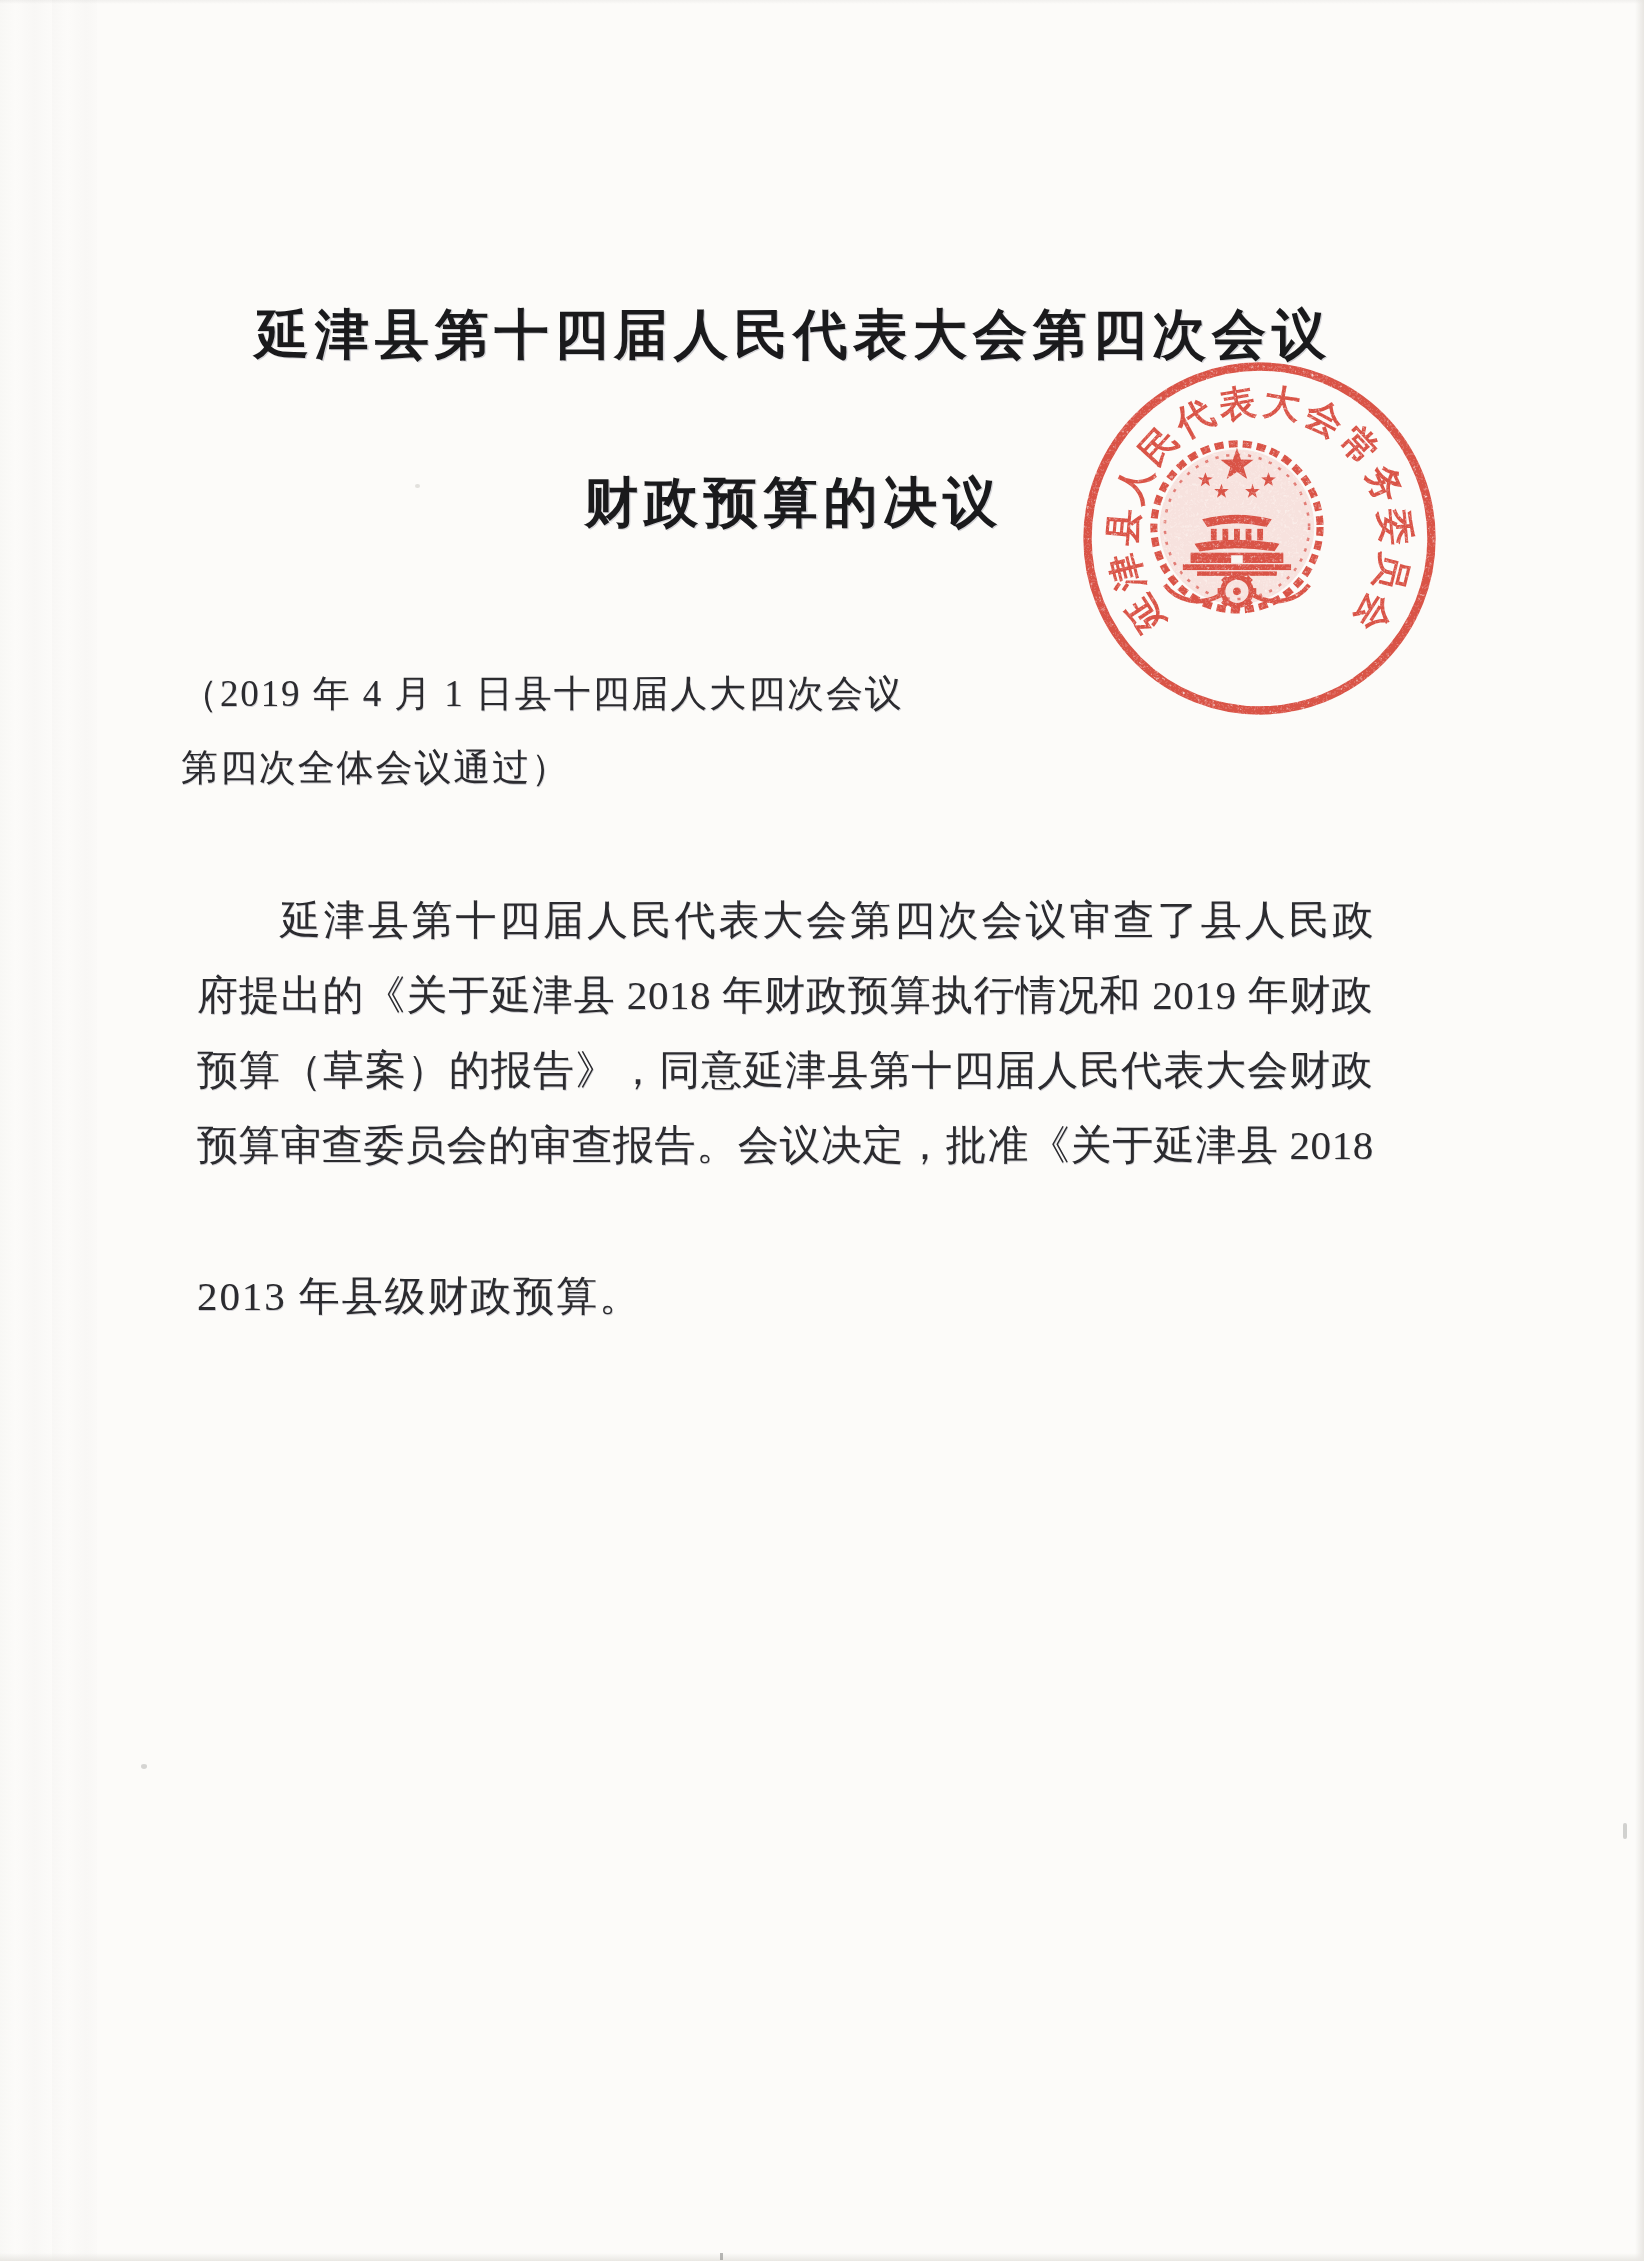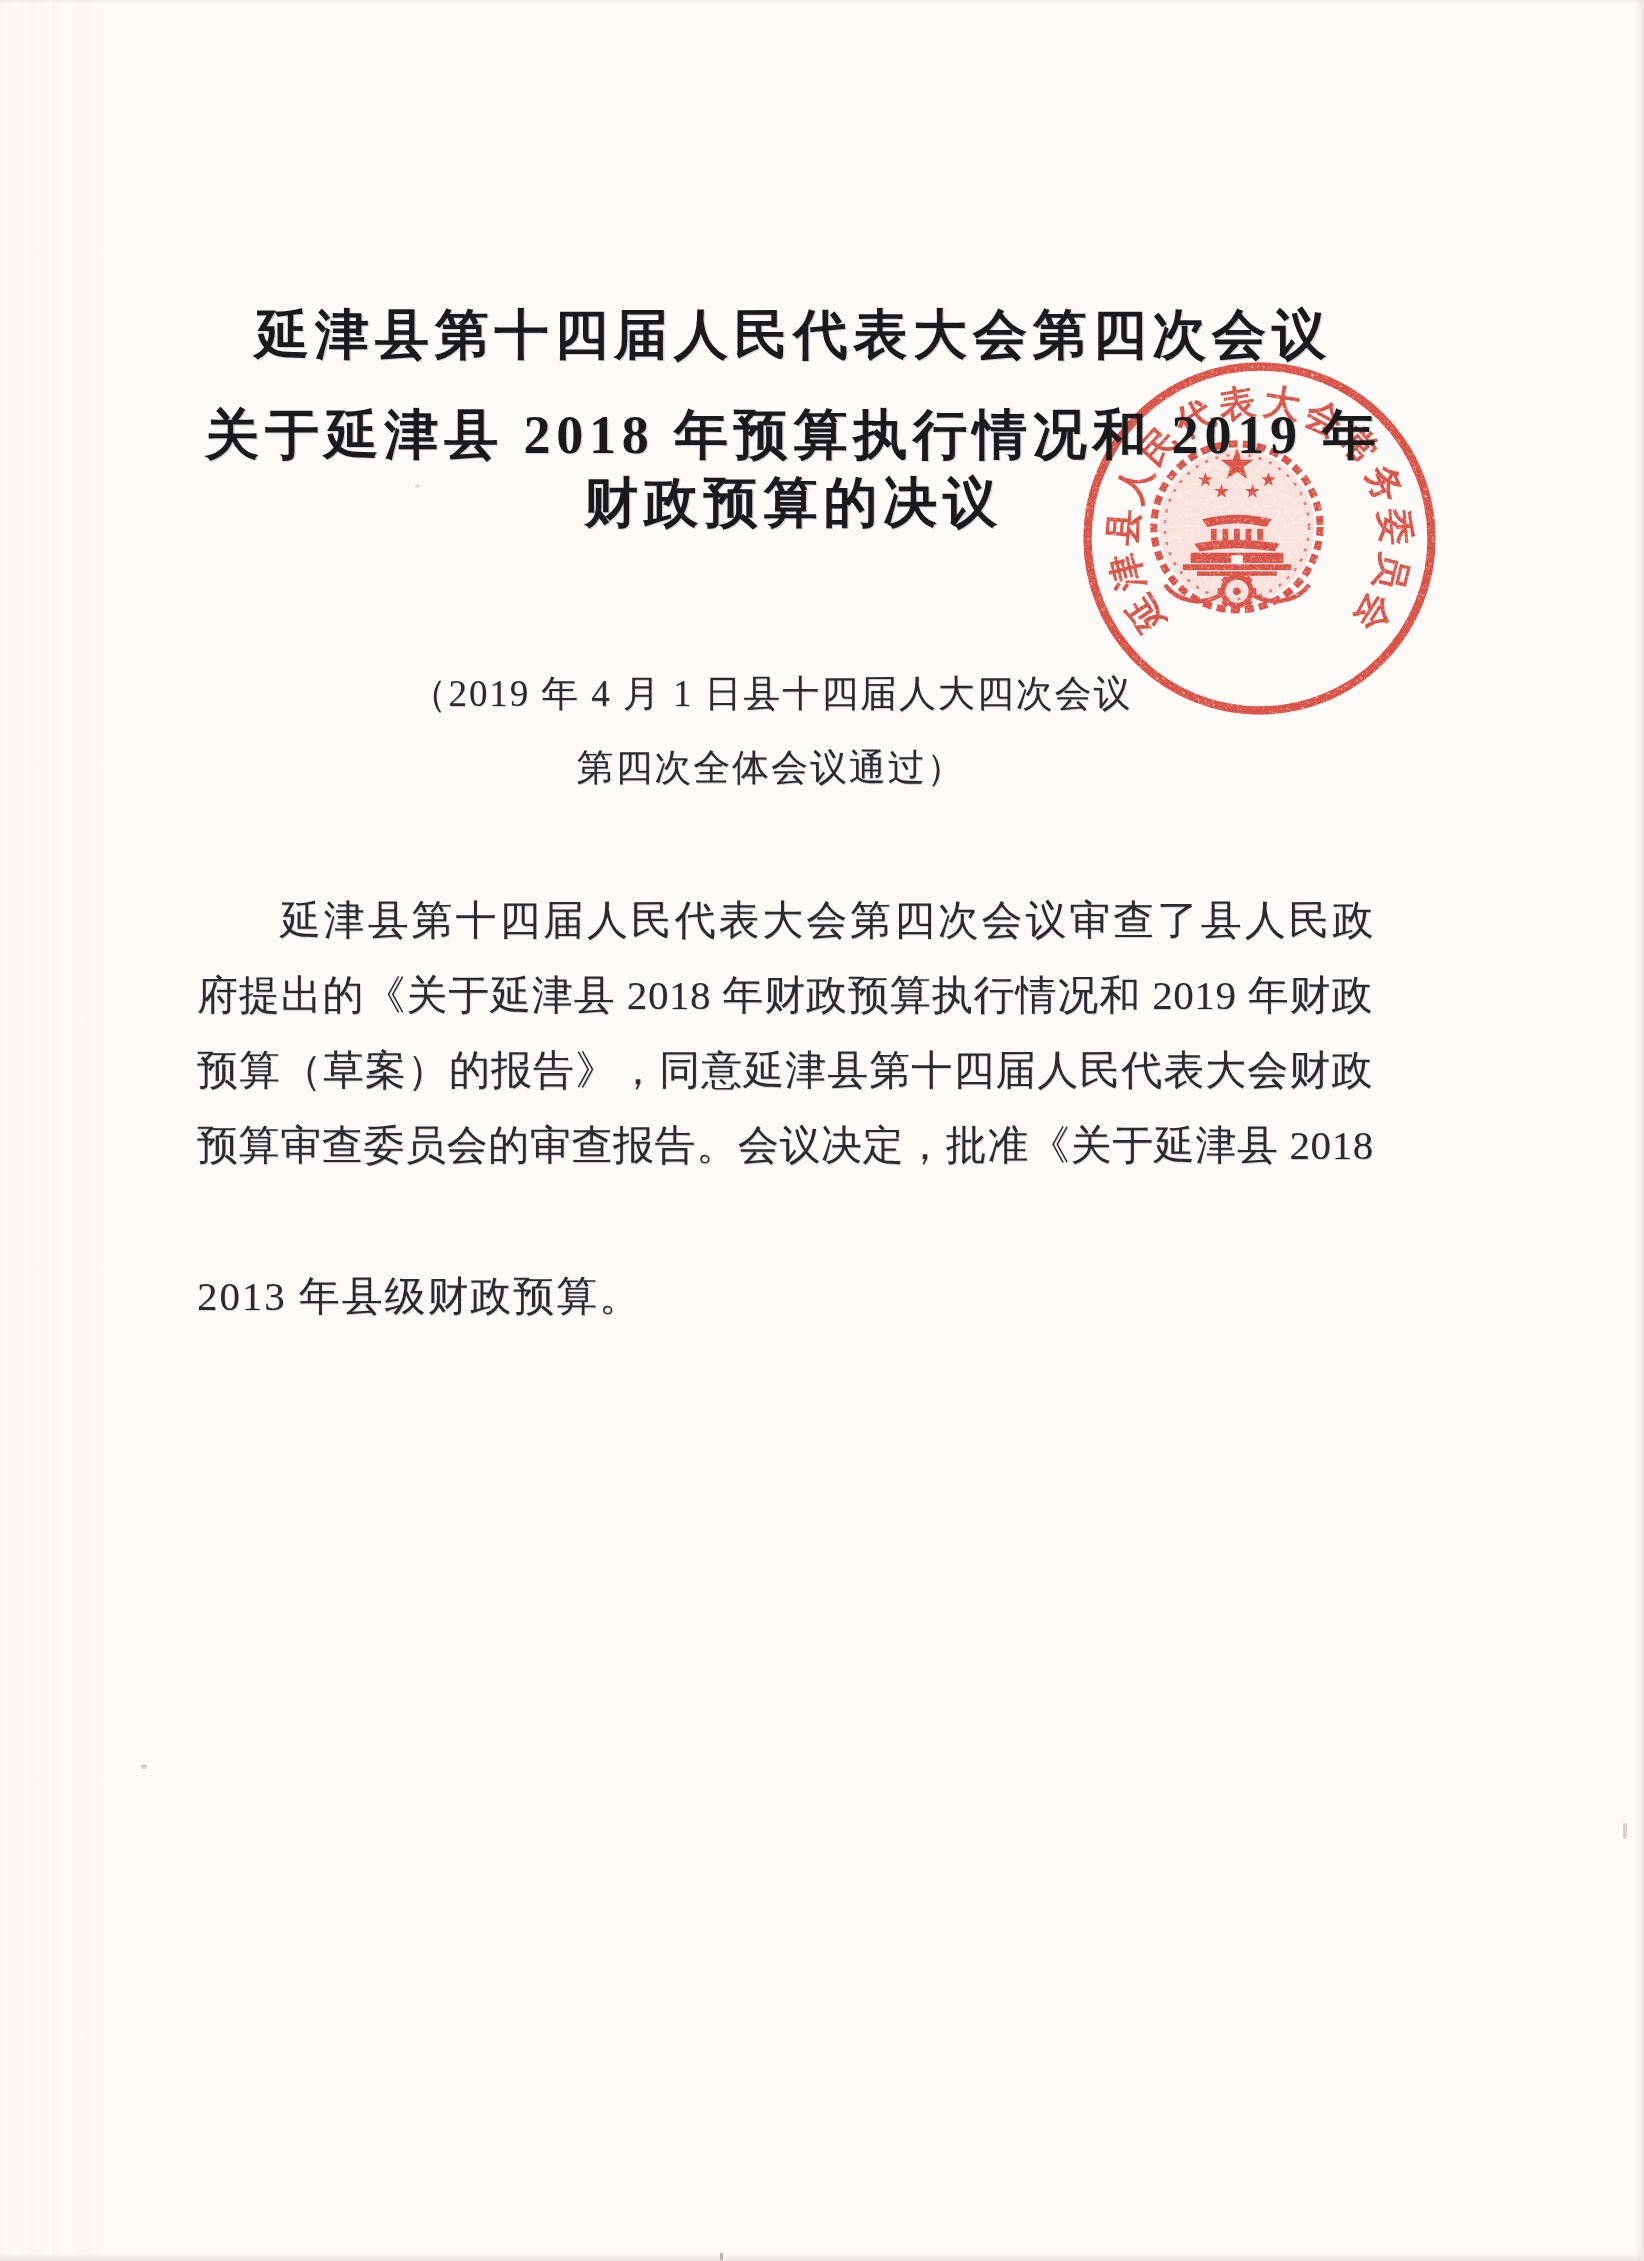--- a/index.html
+++ b/index.html
@@ -16,21 +16,21 @@
     left:200px;width:1187px;
     text-align:center;
     font-size:54px;font-weight:700;
     letter-spacing:5.8px;
     color:var(--title-ink,#1a1a1c);
     text-shadow:1.3px 0.6px 0.6px rgba(70,70,95,.22);
   }
   .title-1{top:308px}.title-2{top:408px}.title-3{top:476px}
   .subtitle-line{
     left:181px;width:1180px;
-    text-align:center;
+    text-align:left;
     font-size:37px;
     letter-spacing:1.9px;
     color:var(--body-ink,#26262a);
     text-shadow:0.6px 0.6px 0.6px rgba(70,70,95,.25);
   }
   .sub-1{top:675px}.sub-2{top:749px}
   .body-line{
     left:197px;width:1176px;
     font-size:41px;
     color:var(--body-ink,#26262a);
@@ -161,21 +161,20 @@
           <g fill="none" stroke="currentColor" stroke-width="7">
             <path d="M-26,106 C-58,124 -94,114 -112,90"></path>
             <path d="M26,106 C58,124 94,114 112,90"></path>
           </g>
         </g>
       </g>
     </svg>
   </div>
 
   <div class="line title-line title-1">延津县第十四届人民代表大会第四次会议</div>
-  <div class="line title-line title-2">关于延津县 2018 年预算执行情况和 2019 年</div>
   <div class="line title-line title-3">财政预算的决议</div>
 
   <div class="line subtitle-line sub-1">（2019 年 4 月 1 日县十四届人大四次会议</div>
   <div class="line body-line body-1">延津县第十四届人民代表大会第四次会议审查了县人民政</div>
 
   <div class="line subtitle-line sub-2">第四次全体会议通过）</div>
   <div class="line body-line body-2">府提出的《关于延津县 2018 年财政预算执行情况和 2019 年财政</div>
   <div class="line body-line body-3">预算（草案）的报告》，同意延津县第十四届人民代表大会财政</div>
   <div class="line body-line body-4">预算审查委员会的审查报告。会议决定，批准《关于延津县 2018</div>
   <div class="line body-line body-6">2013 年县级财政预算。</div>

